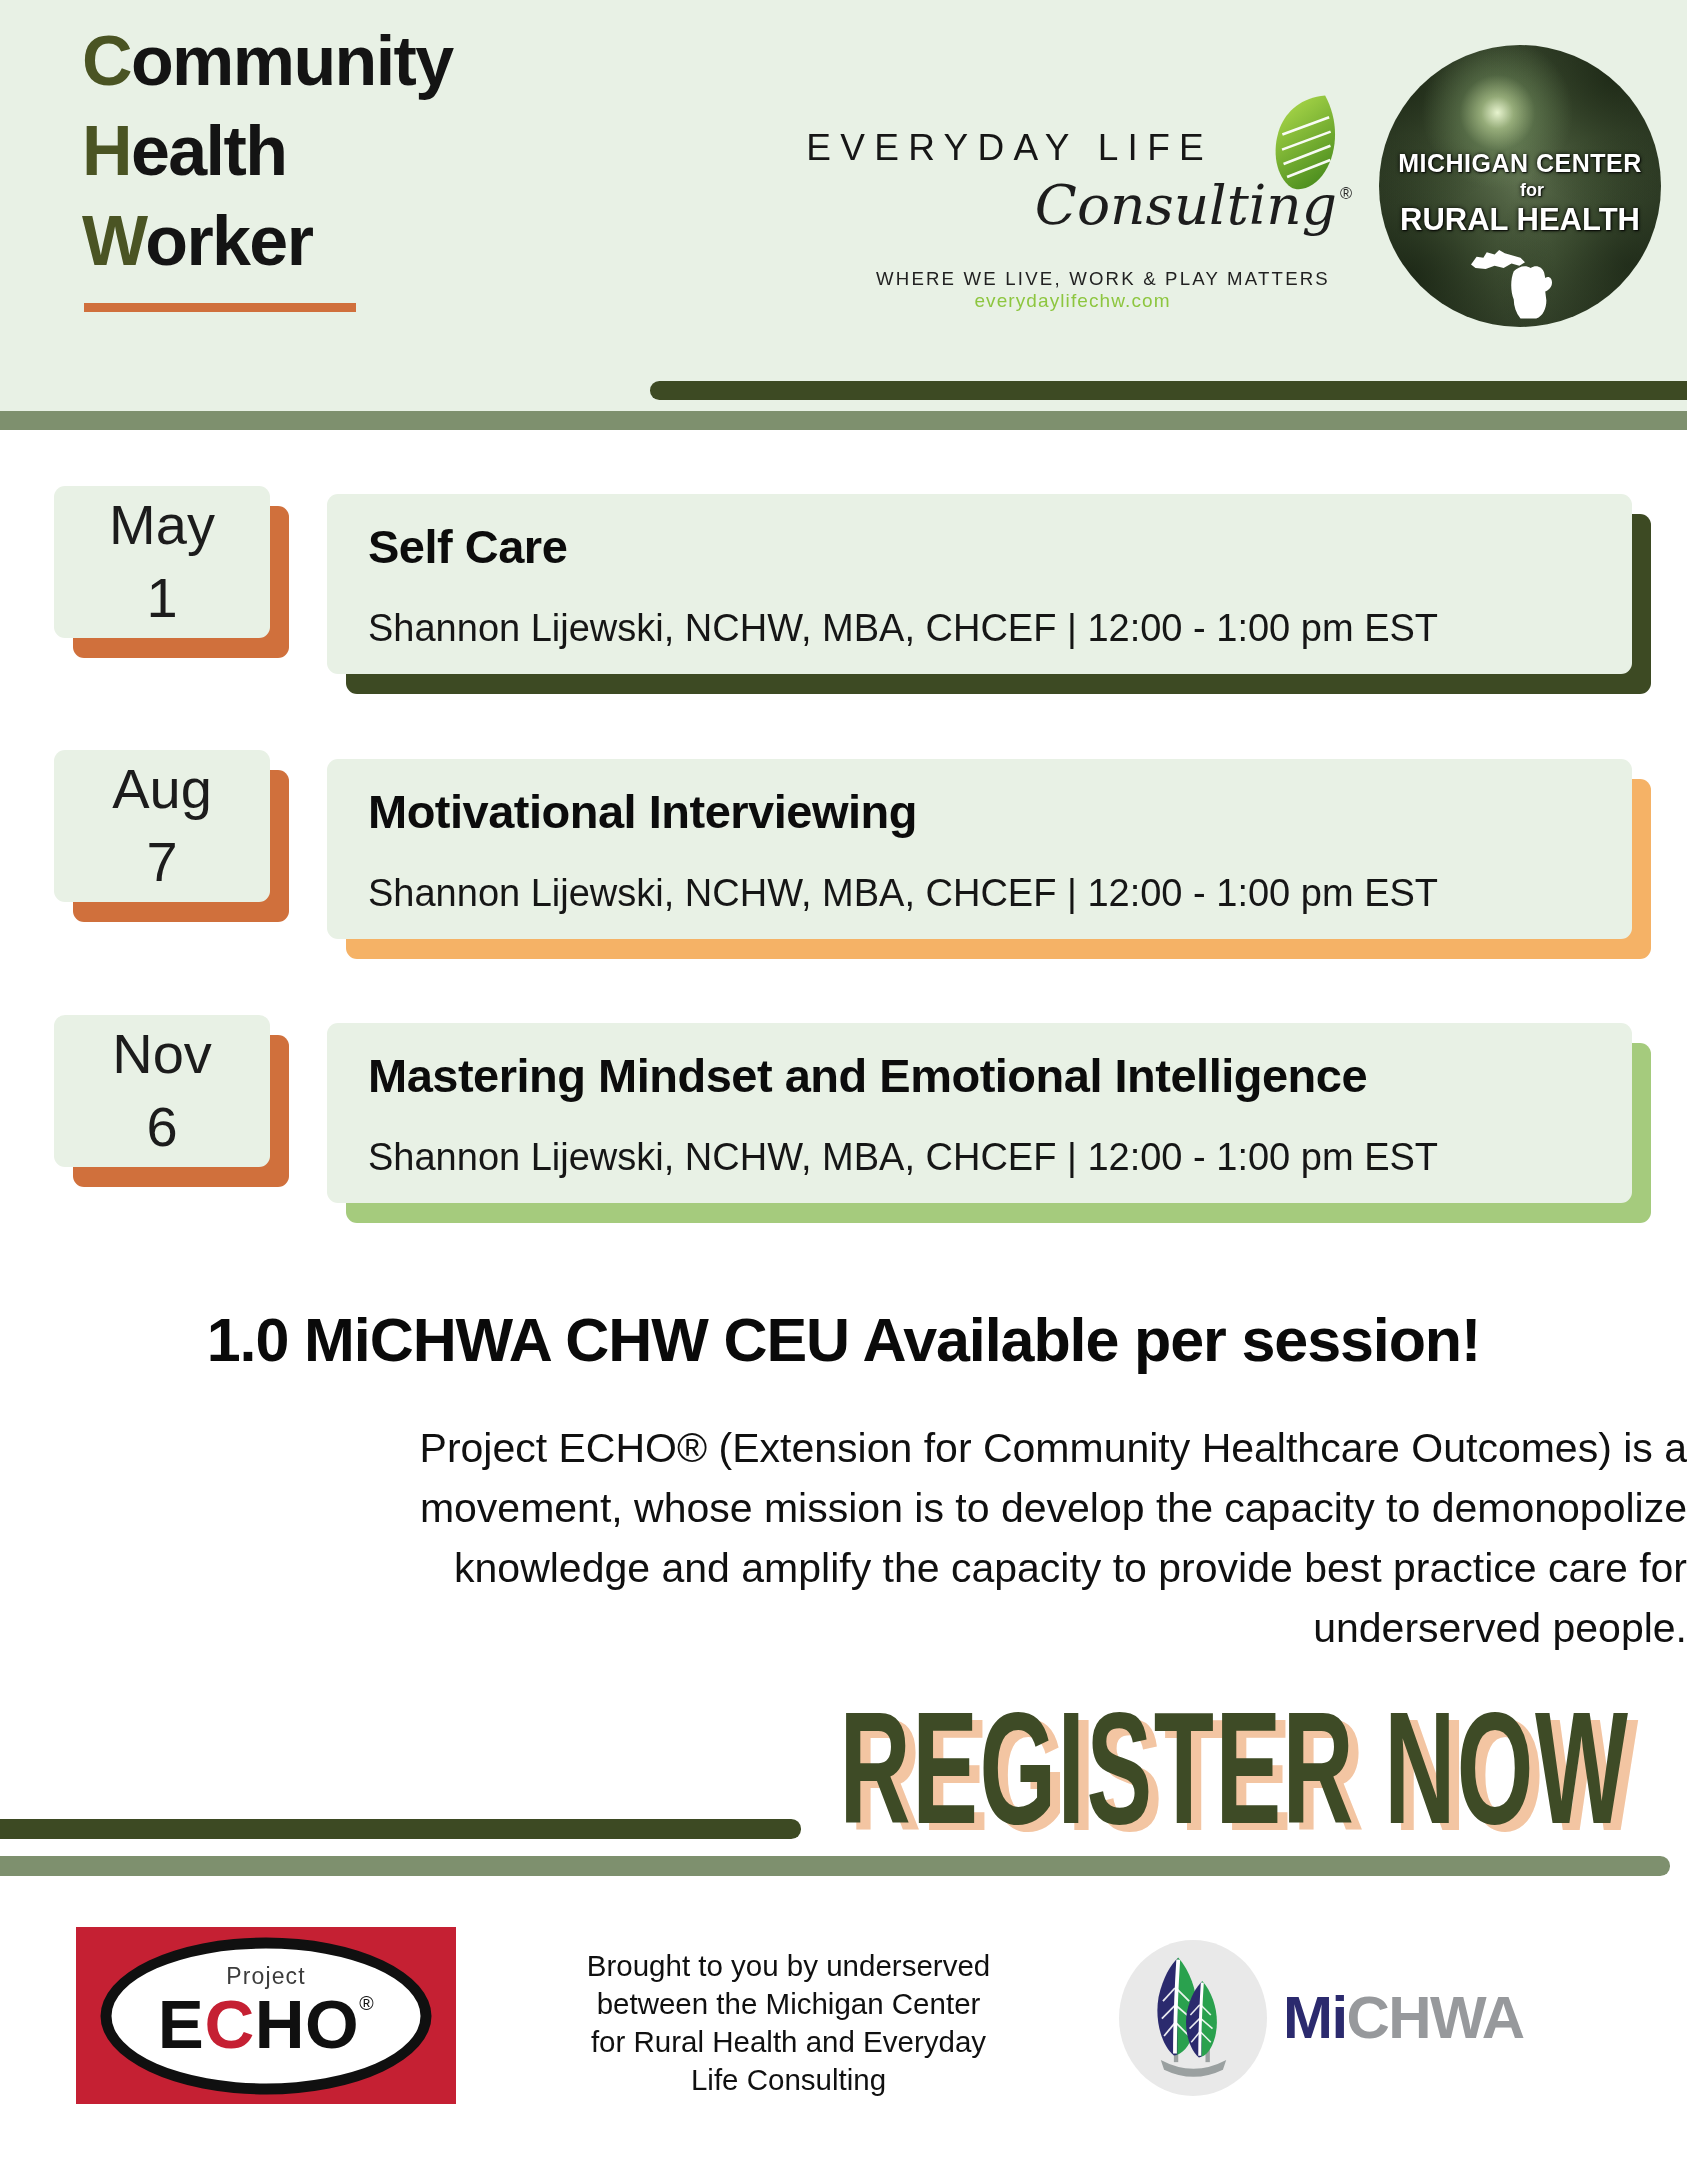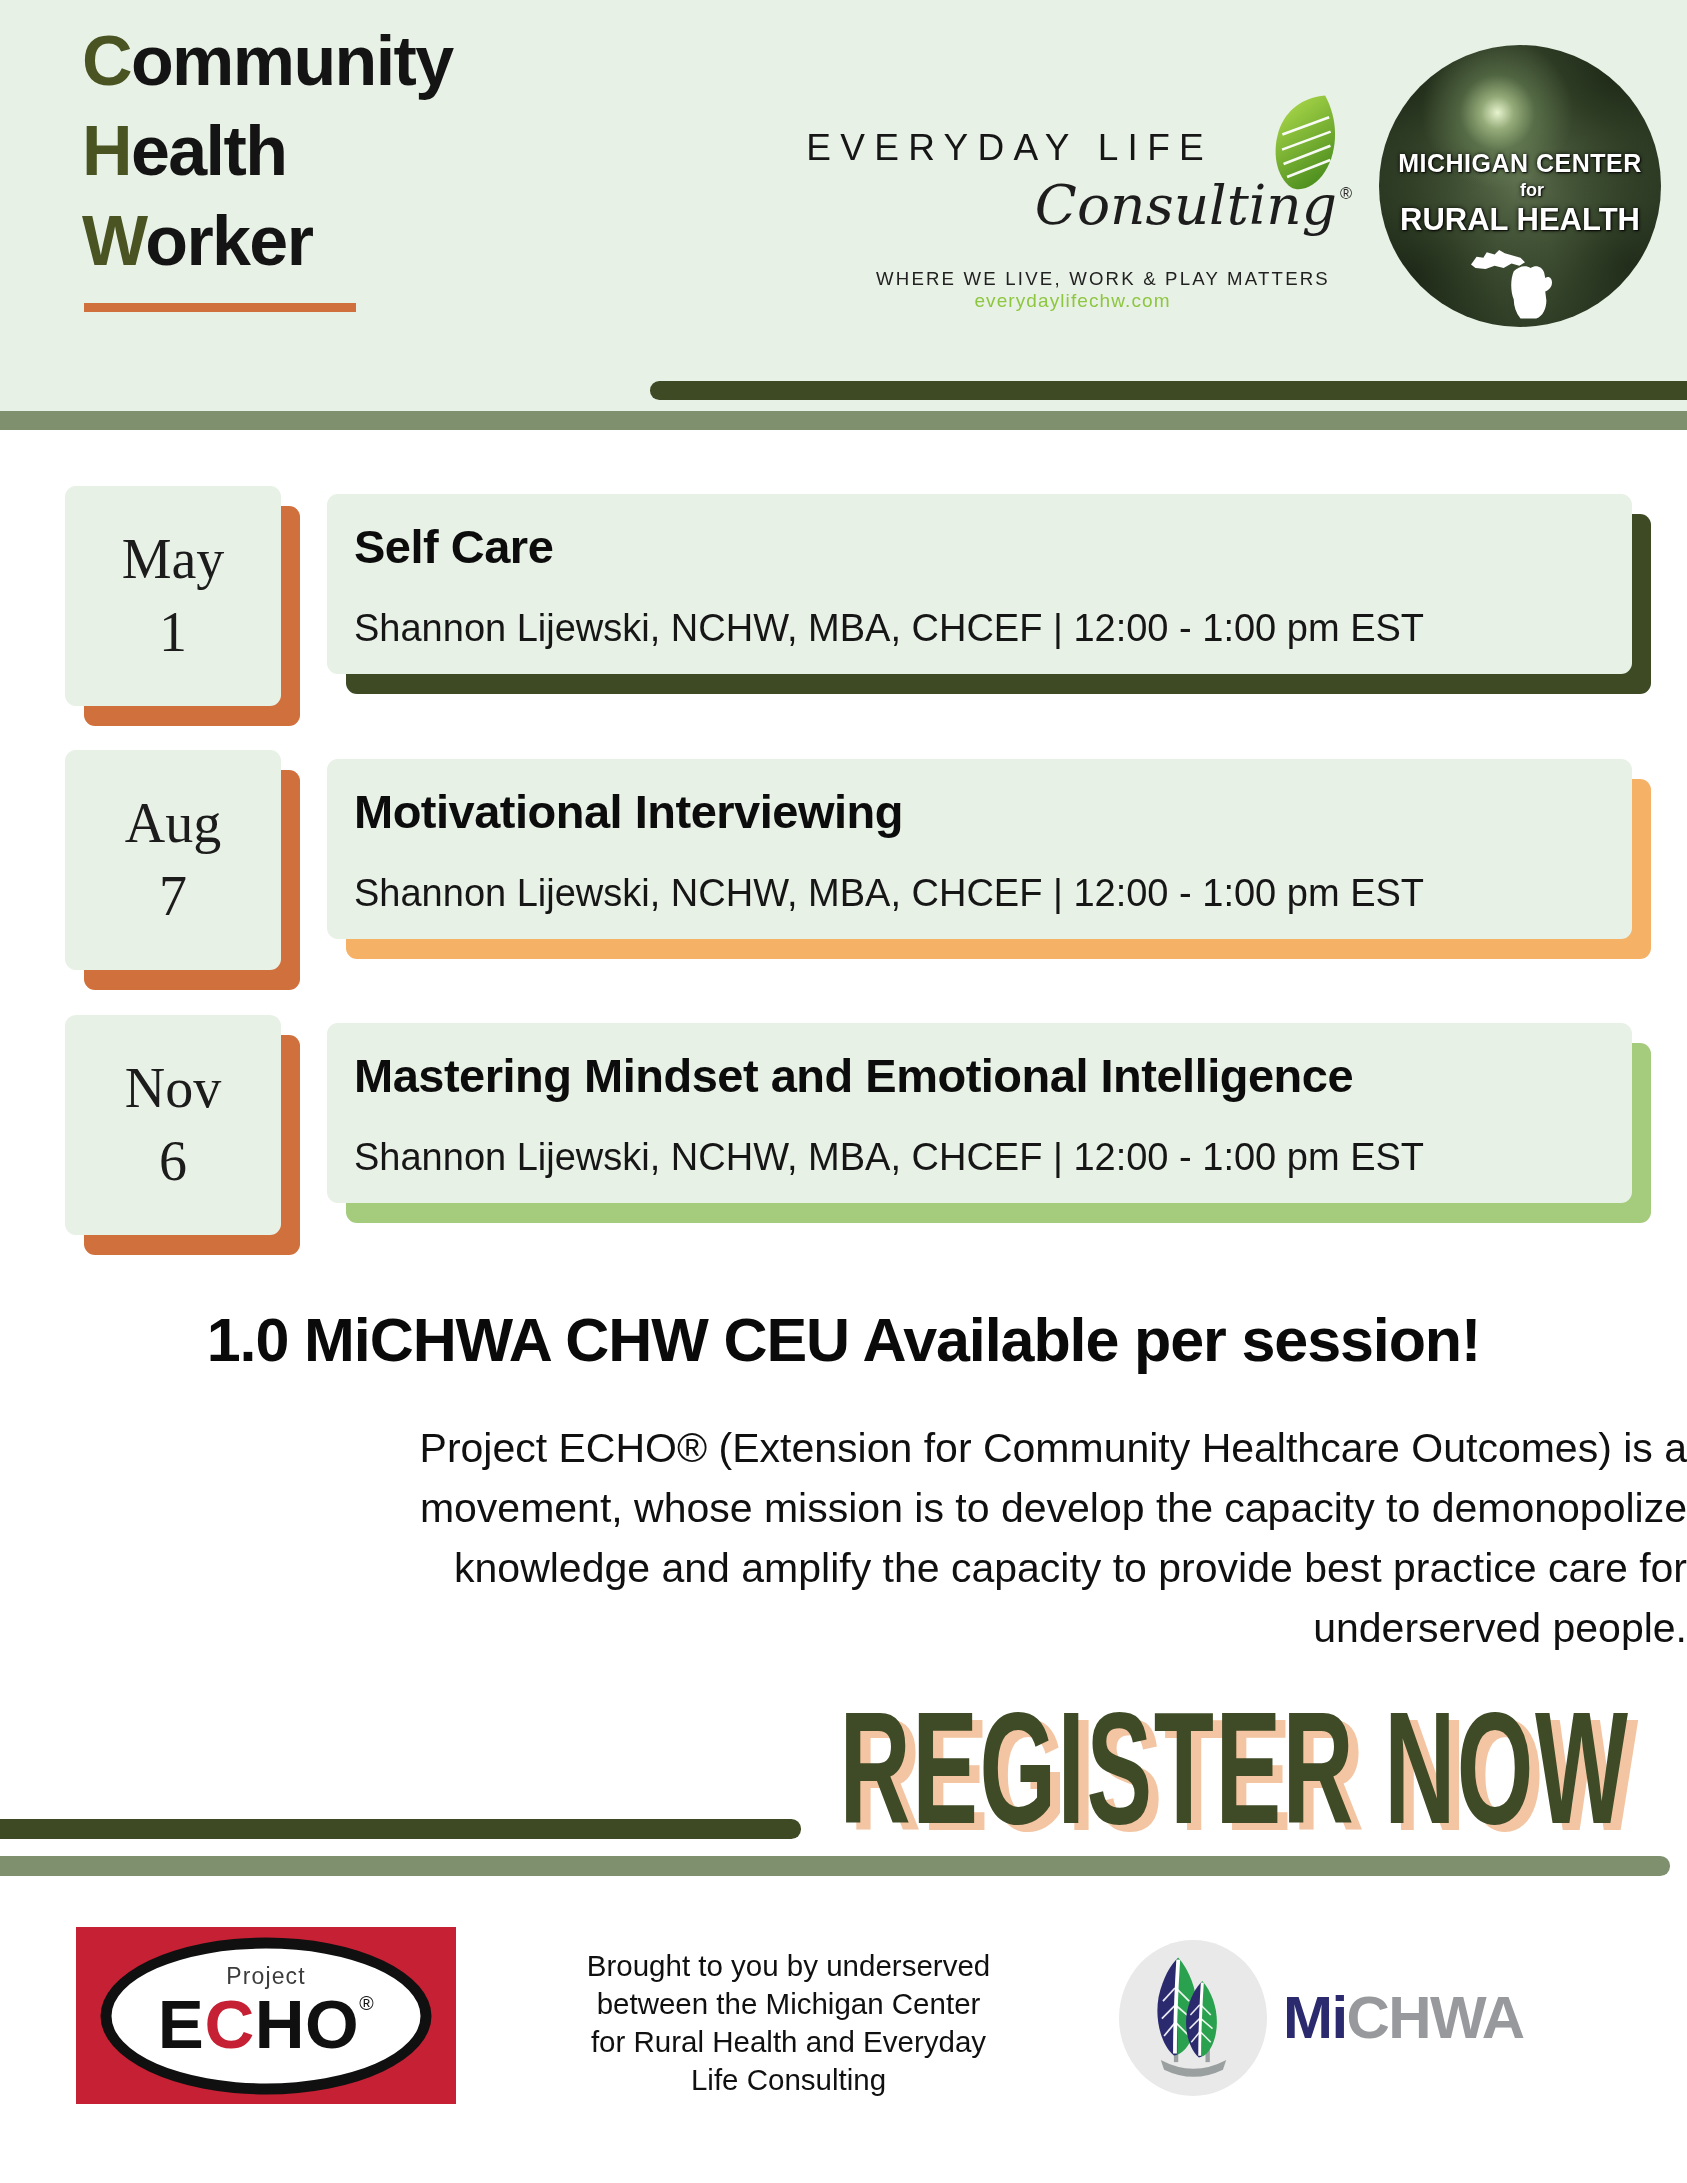--- a/index.html
+++ b/index.html
@@ -45,33 +45,33 @@
   .mcrh-l1 { top:104px; font-size:25px; letter-spacing:0.5px; }
   .mcrh-l2 { top:135px; font-size:18px;margin-left:12px; }
   .mcrh-l3 { top:157px; font-size:31px; }
   .mcrh-map { position:absolute; left:76px; top:188px; width:131px; height:90px; }
 
   .top-olive-bar { position:absolute; left:650px; right:0; top:381px; height:18.6px; background:#3d4a23; border-radius:9.3px 0 0 9.3px; }
   .sage-bar-1 { position:absolute; left:0; top:411px; width:1687px; height:18.6px; background:#7e906e; }
 
   
   .date-box, .session-card { position:absolute; }
-  .date-box { left:65px; width:216px; height:220px;font-family:Liberation Serif, serif; }
+  .date-box { left:54px; width:216px; height:152px; }
   .session-card { left:327px; width:1305px; height:180px; }
   .shadow { position:absolute; left:18.6px; top:19.6px; width:100%; height:100%; border-radius:11px; }
   .face { position:absolute; left:0; top:0; width:100%; height:100%; border-radius:11px; background:#e8f1e5; }
   .date-box .shadow { background:#d0703c; }
   .d1 { top:486px; } .d2 { top:750px; } .d3 { top:1015px; }
   .c1 { top:494px; } .c2 { top:759px; } .c3 { top:1023px; }
   .c1 .shadow { background:#3d4a23; }
   .c2 .shadow { background:#f5b266; }
   .c3 .shadow { background:#a5cb7d; }
   .date-face { display:flex; flex-direction:column; align-items:center; justify-content:center; gap:14px;
     font-size:56px; line-height:1.05; color:#1c1c1c; }
-  .card-face { display:flex; flex-direction:column; justify-content:center; gap:33px; padding-left:27px; box-sizing:border-box; }
+  .card-face { display:flex; flex-direction:column; justify-content:center; gap:33px; padding-left:41px; box-sizing:border-box; }
   .session-title { font-size:47px; font-weight:bold; letter-spacing:-0.5px; color:#0c0c0c; }
   .session-sub { font-size:38px; color:#161616; }
 
   
   .ceu-heading { position:absolute; left:0; top:1305px; width:1687px; text-align:center;
     font-size:61px; font-weight:bold; letter-spacing:-1.1px; color:#0a0a0a; }
   .ceu-body { position:absolute; left:0; top:1418px; width:1687px; text-align:right;
     font-size:41px; line-height:60px; color:#101010; }
 
   

